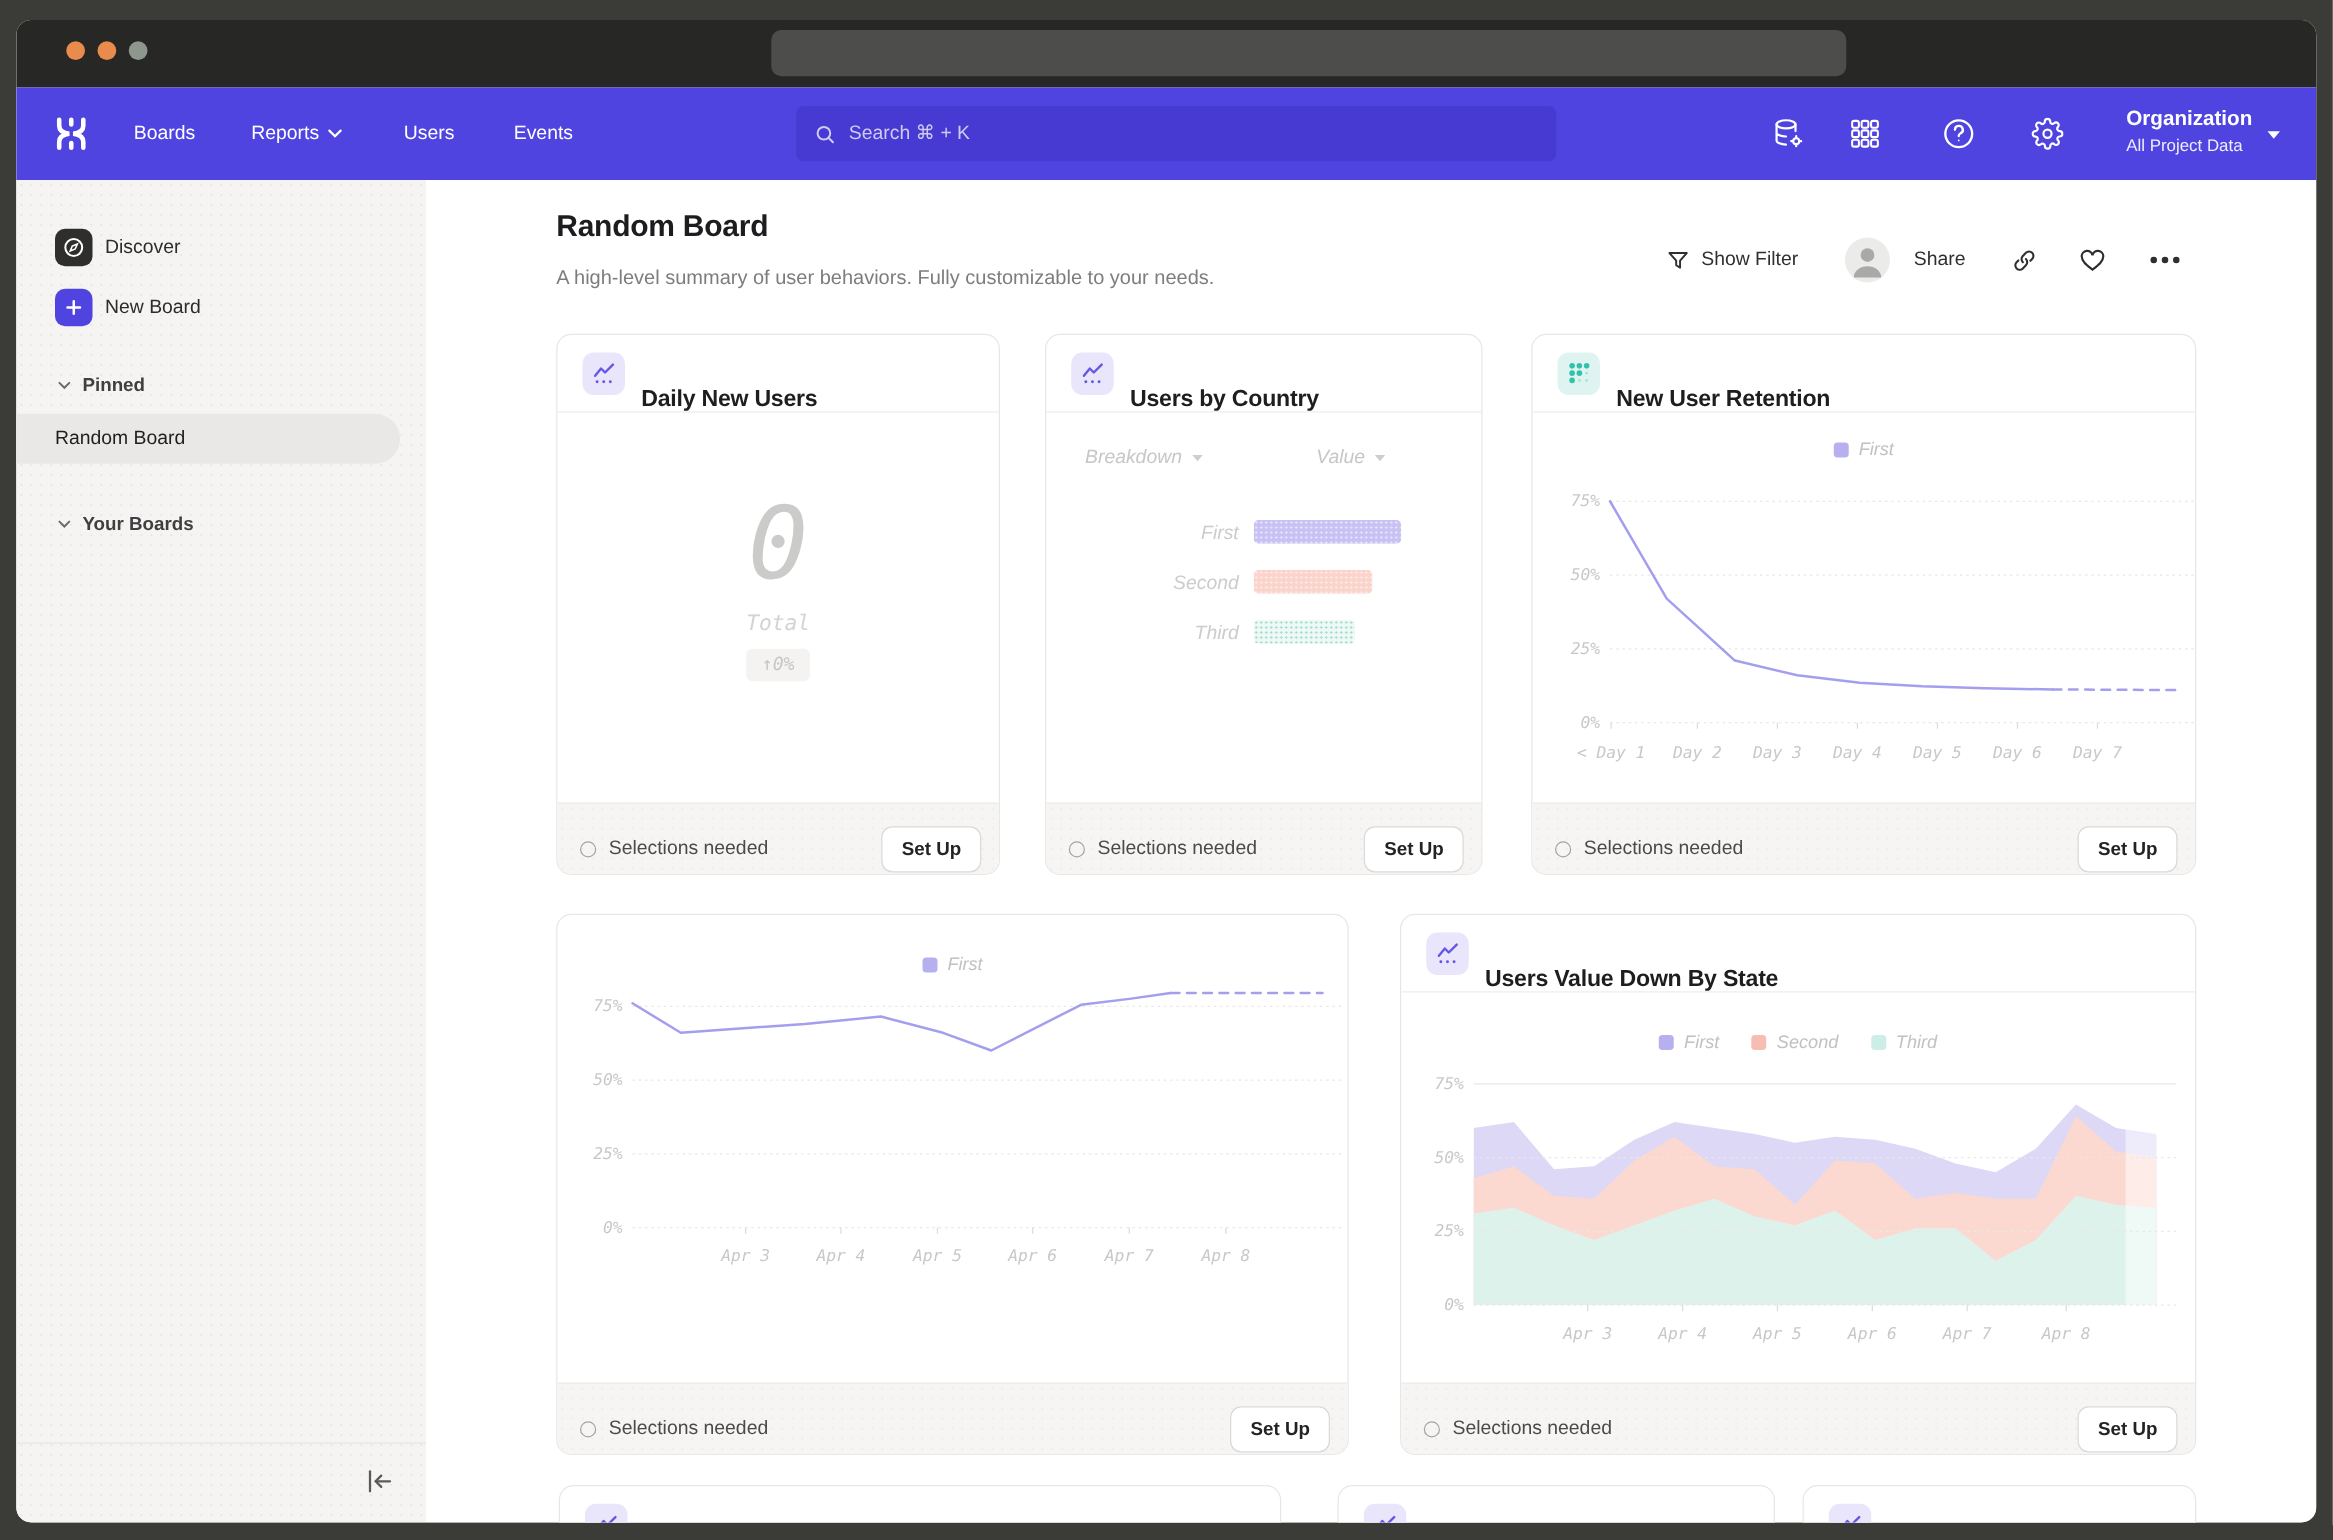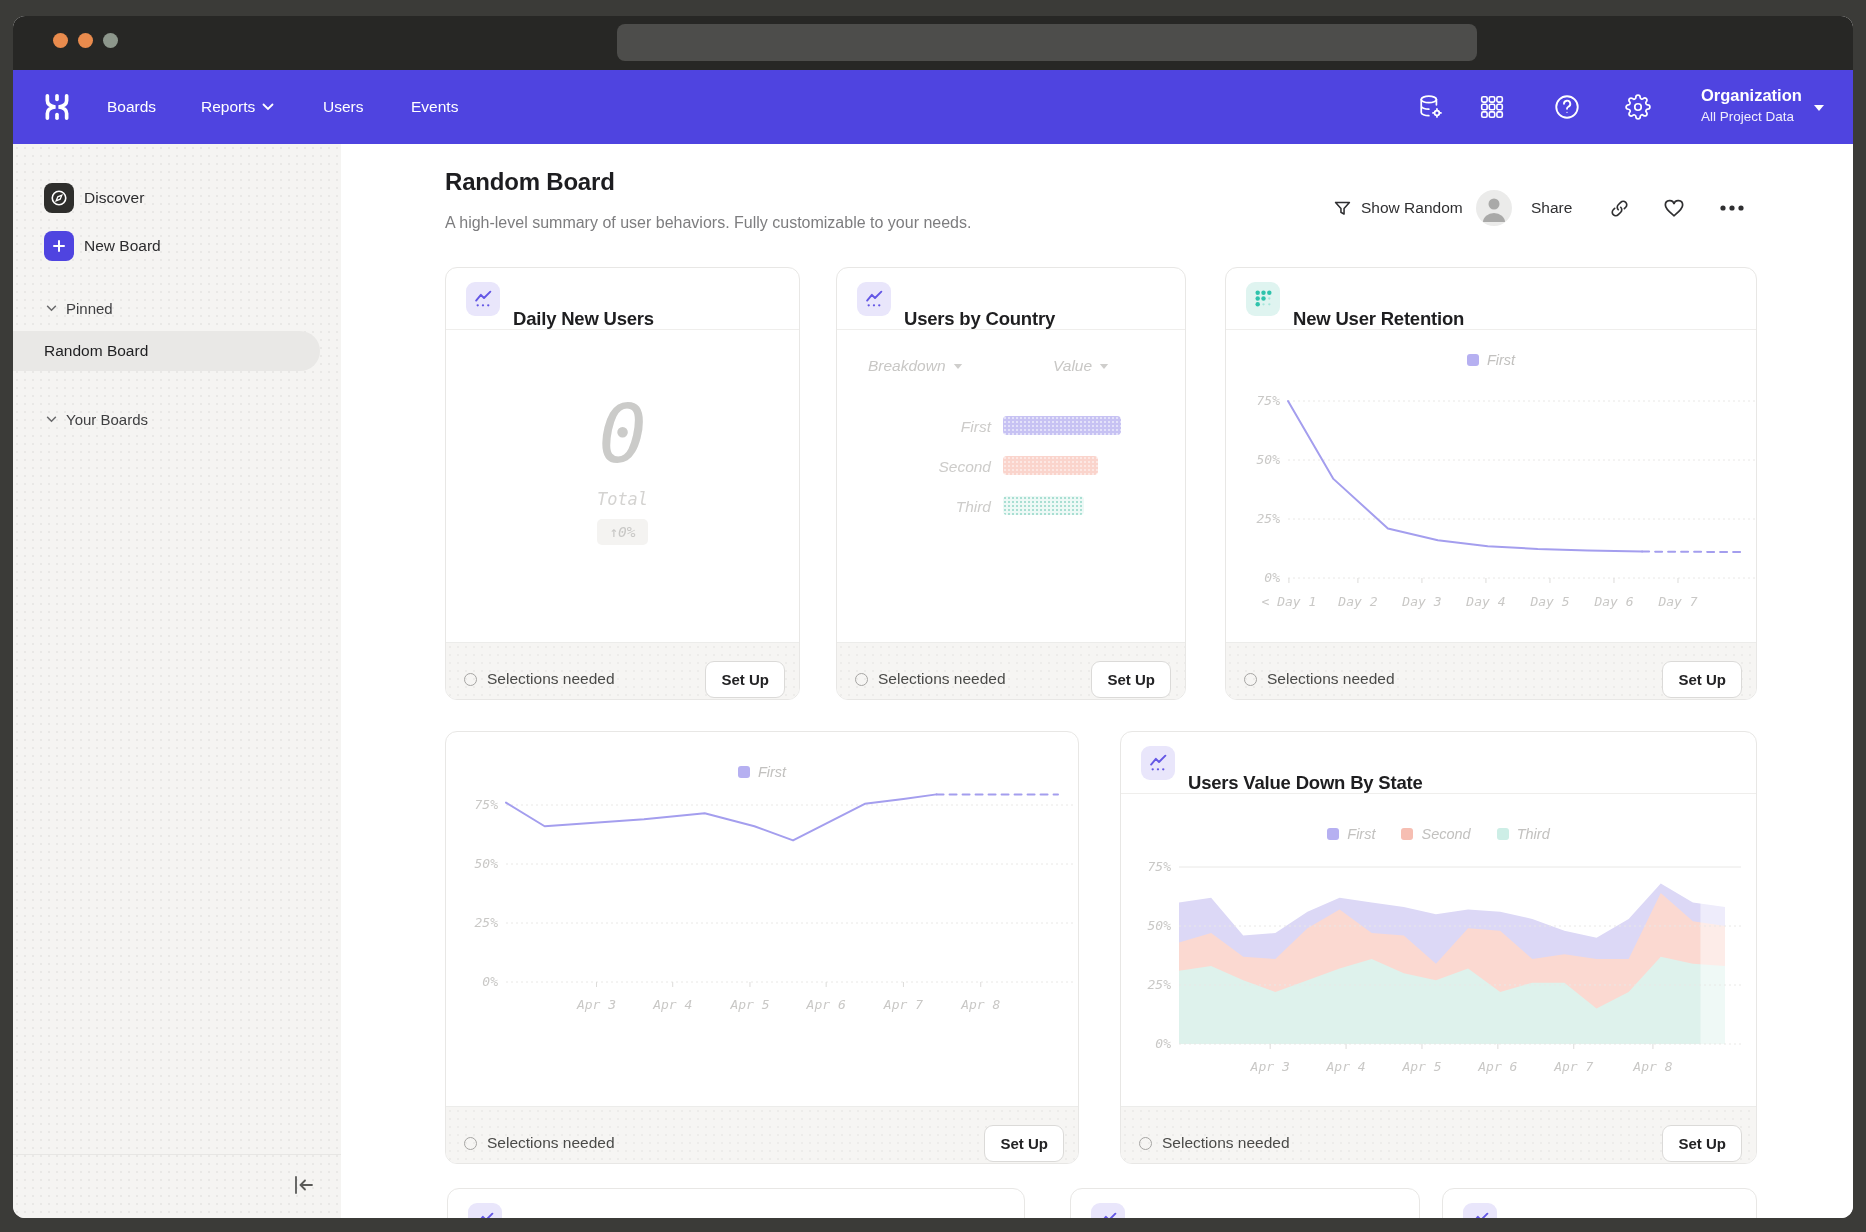--- a/index.html
+++ b/index.html
@@ -35,21 +35,21 @@
   
   .sidebar { position:absolute; left:0; top:128px; width:328px; height:1074px;
              background-color:#f5f4f2;
              background-image:radial-gradient(rgba(0,0,0,0.05) 1px, rgba(0,0,0,0) 1.1px);
              background-size:8px 8px; }
   .side-row { position:absolute; display:flex; align-items:center; gap:10px; cursor:pointer; }
   .side-ico { width:30px; height:30px; border-radius:8px; display:flex; align-items:center;
               justify-content:center; flex:0 0 auto; }
   .side-label { font-size:15.5px; color:#2c2c2e; font-weight:500; }
   .side-section { position:absolute; display:flex; align-items:center; gap:9px; cursor:pointer;
-                  color:#3f3f41; font-size:15px; font-weight:400; }
+                  color:#3f3f41; font-size:15px; font-weight:700; }
   .side-pill { position:absolute; left:0; width:307px; height:40px; background:#e9e8e6;
                border-radius:0 20px 20px 0; display:flex; align-items:center;
                padding-left:31px; font-size:15.5px; color:#1f1f21; cursor:pointer; }
   .side-divider { position:absolute; left:0; width:328px; height:1px; background:#e7e6e4; }
 
   
   .main { position:absolute; left:328px; top:128px; width:1512px; height:1074px; background:#fff; }
   .page-title { position:absolute; left:104px; top:24px; font-size:24px; font-weight:700;
                 color:#1d1d20; letter-spacing:-0.2px; }
   .page-sub { position:absolute; left:104px; top:70px; font-size:16px; color:#7d7d7f; }
@@ -145,20 +145,27 @@
             <path d="M1.5 1.5 L6 6 L10.5 1.5"></path>
           </svg>
       </div>
       <div class="nav-item" style="left:310px">
           <span>Users</span>
         </div>
       <div class="nav-item" style="left:398px">
           <span>Events</span>
         </div>
 
+      <div class="nav-search">
+        <svg width="19" height="19" viewBox="0 0 20 20" fill="none" stroke="#cfcaf4" stroke-width="1.8" stroke-linecap="round">
+          <circle cx="9" cy="9" r="5.6"></circle>
+            <path d="M13.2 13.2 L17 17"></path>
+        </svg>
+        <input placeholder="Search ⌘ + K" style="">
+      </div>
 
       <div class="nav-ico" style="left:1404px">
         <svg width="26" height="26" viewBox="0 0 24 24" fill="none" stroke="#fff" stroke-width="1.6" stroke-linecap="round">
           <ellipse cx="10" cy="5" rx="7" ry="3"></ellipse>
           <path d="M3 5 v6 c0 1.6 3.1 3 7 3 M3 11 v6 c0 1.6 3.1 3 7 3 M17 5 v5"></path>
           <circle cx="17.5" cy="17.5" r="2.2"></circle>
           <path d="M17.5 13.8v1.2 M17.5 20v1.2 M13.8 17.5h1.2 M21.2 17.5h-1.2"></path>
         </svg>
       </div>
       <div class="nav-ico" style="left:1465px">
@@ -244,21 +251,21 @@
     </div>
 
     <div class="main">
       <div class="page-title">Random Board</div>
       <div class="page-sub">A high-level summary of user behaviors. Fully customizable to your needs.</div>
 
       <div class="hdr-action" style="left:992px">
         <svg width="19" height="19" viewBox="0 0 22 22" fill="none" stroke="#2f2f31" stroke-width="1.8" stroke-linejoin="round">
           <path d="M3 4 h16 l-6.2 7 v6.5 l-3.6 -2.2 V11 Z"></path>
         </svg>
-        <span>Show Random</span>
+        <span>Show Filter</span>
       </div>
       <div class="avatar">
         <svg width="36" height="36" viewBox="0 0 36 36">
           <circle cx="18" cy="14" r="5.5" fill="#a9a9a8"></circle>
           <path d="M7 32 a11 9 0 0 1 22 0 Z" fill="#a9a9a8"></path>
         </svg>
       </div>
       <div class="hdr-action" style="left:1190px">
         <span>Share</span>
       </div>

